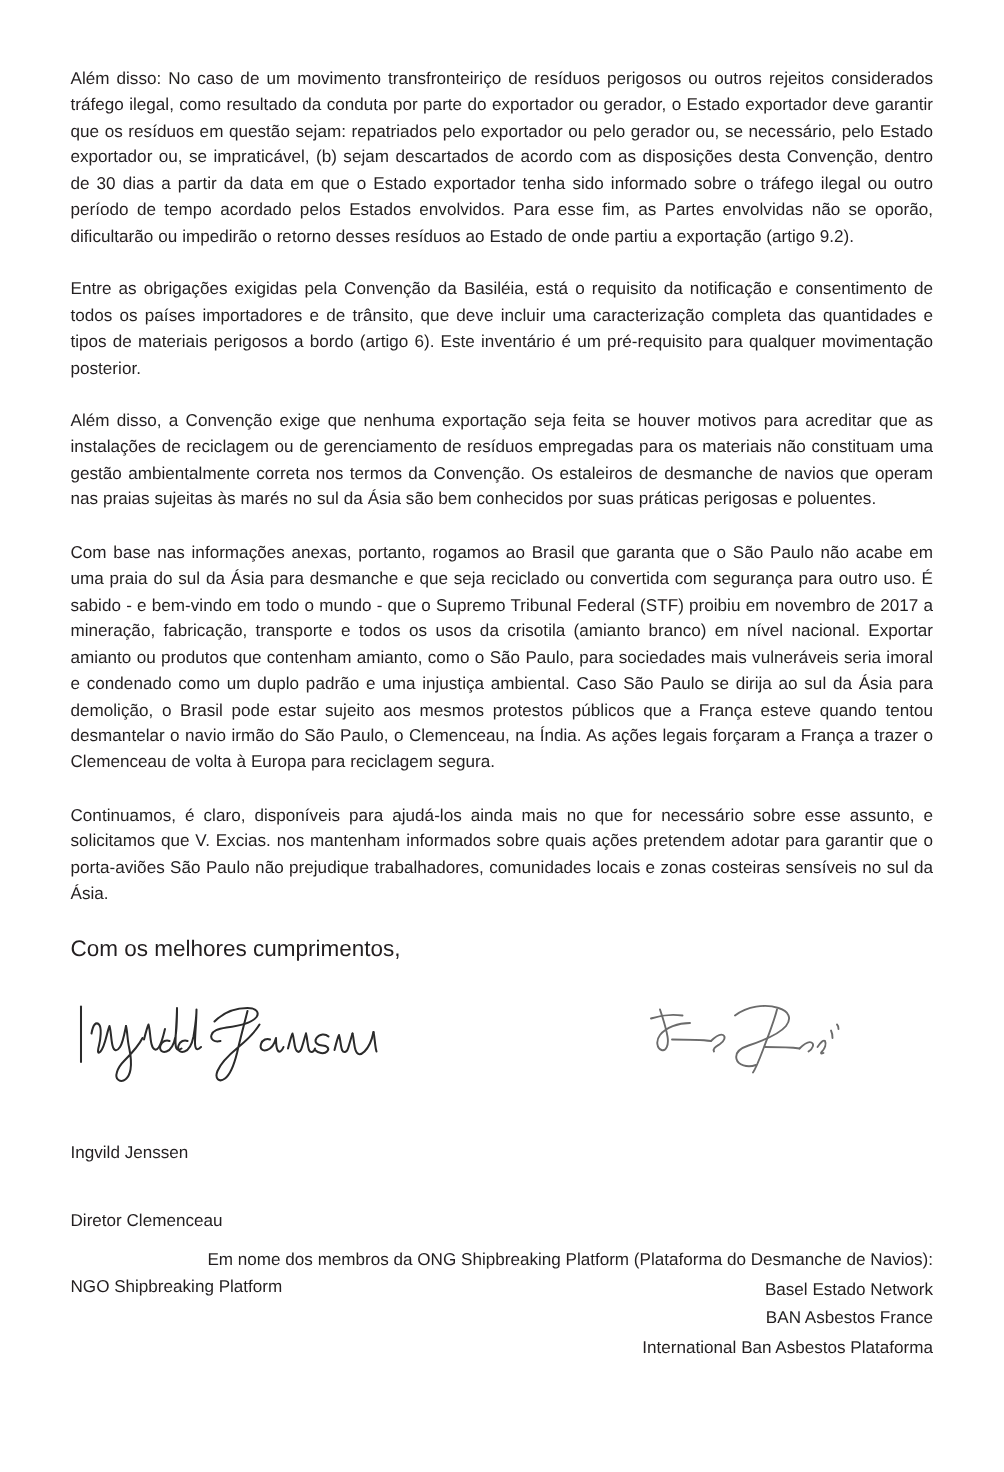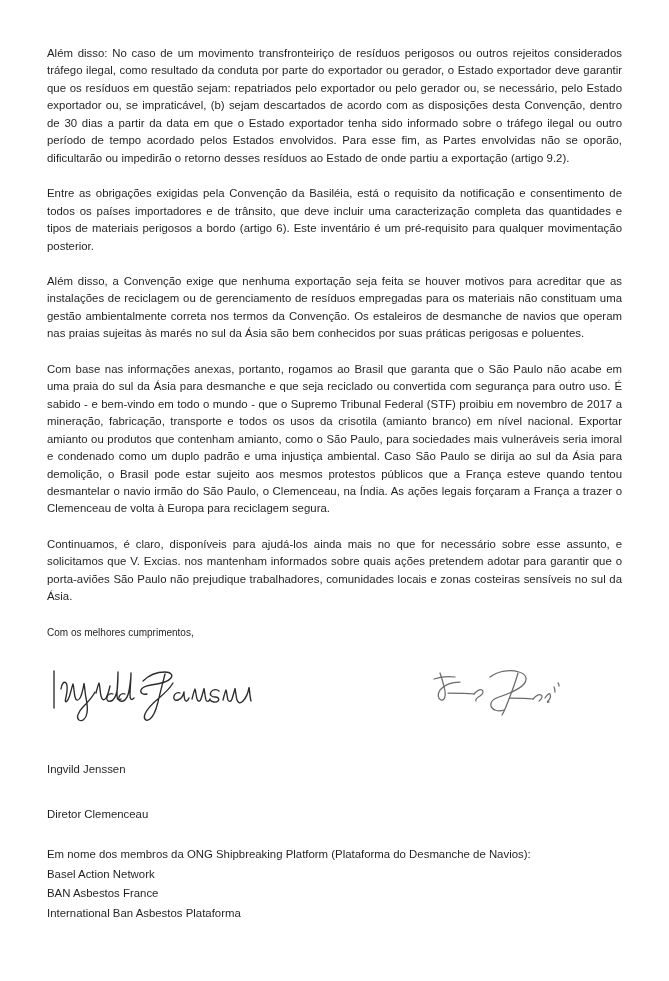--- a/index.html
+++ b/index.html
@@ -34,21 +34,21 @@
     text-align: justify;
     text-justify: inter-word;
     letter-spacing: 0.01px;
     word-spacing: 0.1px;
     color: #231f20;
   }
   p.para:last-child { margin-bottom: 0; }
 
   .closing {
     margin-top: 2px;
-    font-size: 10px;
+    font-size: 15px;
     line-height: 17.45px;
     color: #231f20;
   }
 
   
   .sig-band {
     position: relative;
     margin-top: 22px;
     height: 72px;
     width: 575px;
@@ -87,22 +87,23 @@
   }
   .name-line {
     font-size: 11.4px;
     line-height: 19.4px;
     color: #231f20;
     white-space: nowrap;
     margin-top: 25px;
   }
 
   .members {
-    margin-top: 44px;
+    margin-top: 30px;
     width: 575px;
+    text-align: right;
   }
   .members .m-line {
     font-size: 11.4px;
     line-height: 19.6px;
     color: #231f20;
     white-space: nowrap;
   }
 </style>
 </head>
 <body>
@@ -159,23 +160,24 @@
         </g>
       </svg>
     </div>
 
   </div>
 
   <div class="names-row">
     <div class="names-col-left">
       <div class="name-line">Ingvild Jenssen</div>
       <div class="name-line">Diretor Clemenceau</div>
+      <div class="name-line">NGO Shipbreaking Platform</div>
     </div>
   </div>
 
   <div class="members">
     <div class="m-line">Em nome dos membros da ONG Shipbreaking Platform (Plataforma do Desmanche de Navios):</div>
-    <div class="m-line">Basel Action Network</div>
+    <div class="m-line">Basel Estado Network</div>
     <div class="m-line">BAN Asbestos France</div>
     <div class="m-line">International Ban Asbestos Plataforma</div>
   </div>
 
 </div>
 
 </body></html>

